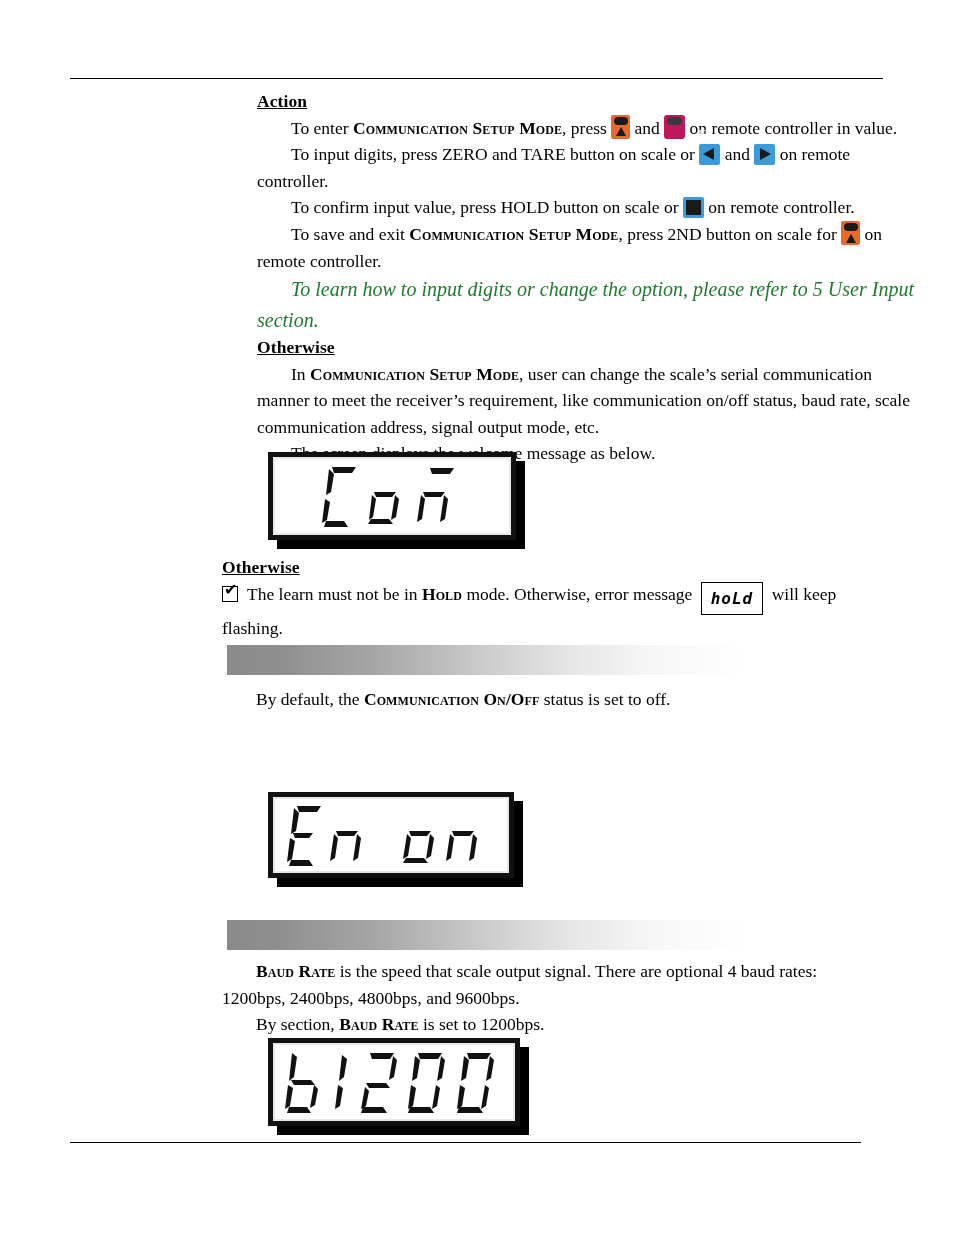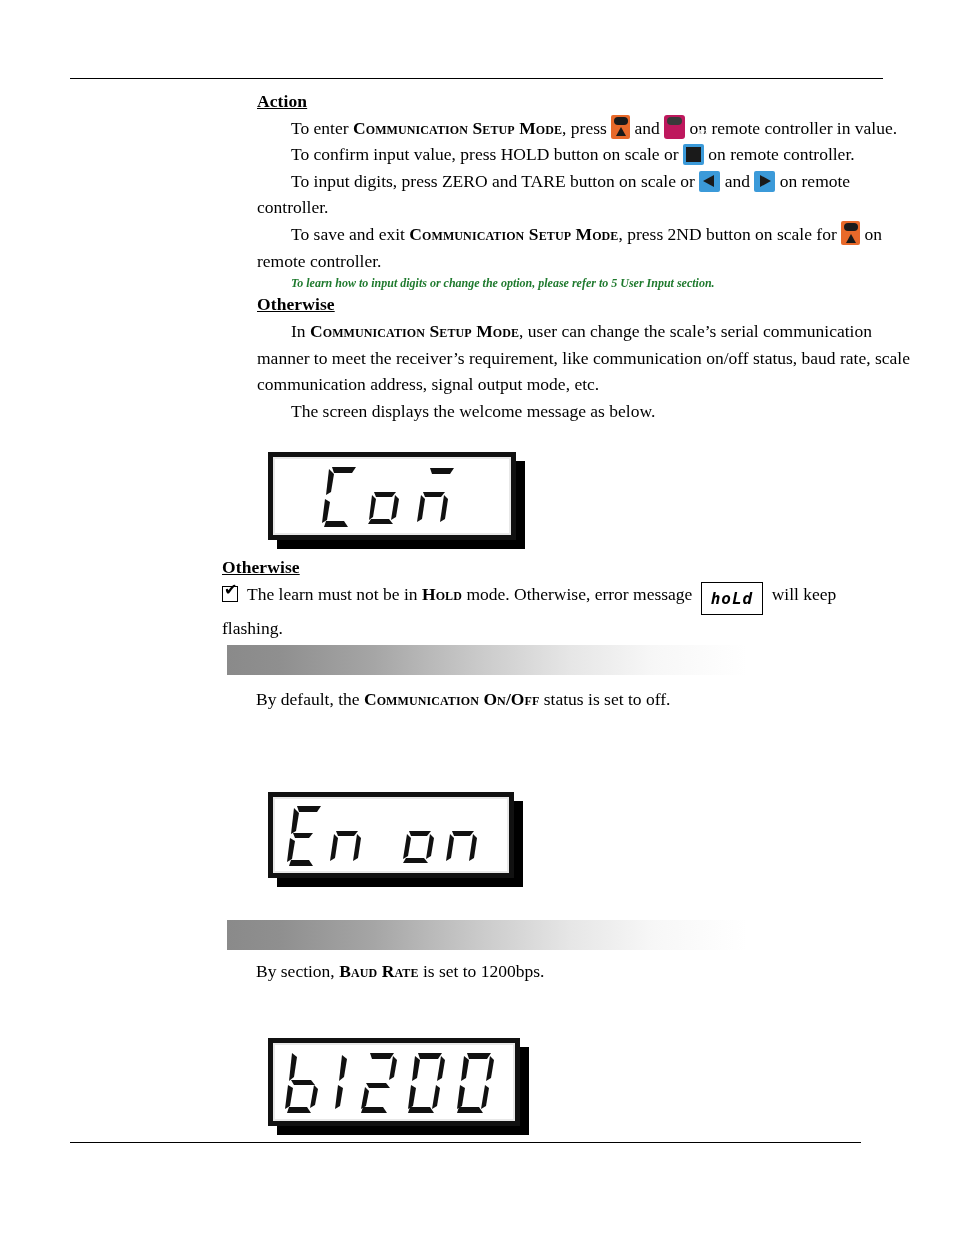--- a/index.html
+++ b/index.html
@@ -59,23 +59,23 @@
   p.indent { text-indent: 34px; }
 
   .sc {
     font-variant: small-caps;
     font-weight: bold;
     letter-spacing: 0.1px;
   }
 
   .green-note {
     color: #1f7a2e;
-    font-weight: bold;
+    font-weight: normal;
     font-style: italic;
-    font-size: 12px;
+    font-size: 20px;
     line-height: 1.52;
     text-indent: 34px;
     margin: 0;
   }
 
   
   .key {
     display: inline-block;
     vertical-align: -5px;
     position: relative;
@@ -264,23 +264,23 @@
 
   <div class="rule rule-top"></div>
   <div class="rule rule-bottom"></div>
 
   <div class="content">
 
     <div class="heading">Action</div>
 
     <p class="para indent"><span>To enter </span><span class="sc">Communication Setup Mode</span><span>, press </span><span class="key key-up"><span class="cap"></span><span class="tri"></span></span><span> and </span><span class="key key-f2"><span class="cap"></span><span class="lbl">F2</span></span><span> on remote controller in value.</span></p>
 
+    <p class="para indent"><span>To input digits, press ZERO and TARE button on scale or </span><span class="key key-blue"><span class="tri-l"></span></span><span> and </span><span class="key key-blue"><span class="tri-r"></span></span><span> on remote controller.</span></p>
+
     <p class="para indent"><span>To confirm input value, press HOLD button on scale or </span><span class="key key-blue"><span class="sq"></span></span><span> on remote controller.</span></p>
-
-    <p class="para indent"><span>To input digits, press ZERO and TARE button on scale or </span><span class="key key-blue"><span class="tri-l"></span></span><span> and </span><span class="key key-blue"><span class="tri-r"></span></span><span> on remote controller.</span></p>
 
     <p class="para indent"><span>To save and exit </span><span class="sc">Communication Setup Mode</span><span>, press 2ND button on scale for </span><span class="key key-up"><span class="cap"></span><span class="tri"></span></span><span> on remote controller.</span></p>
 
 
     <p class="green-note">To learn how to input digits or change the option, please refer to 5 User Input section.</p>
 
     <div class="heading" style="margin-top:1px;">Otherwise</div>
 
     <p class="para indent"><span>In </span><span class="sc">Communication Setup Mode</span><span>, user can change the scale’s serial communication manner to meet the receiver’s requirement, like communication on/off status, baud rate, scale communication address, signal output mode, etc.</span></p>
 
@@ -359,20 +359,21 @@
             <polygon points="193,31 197,35 194,55 189,58"></polygon>
           </g>
         </svg>
       </div>
     </div>
   </div>
 
   <div class="grad-bar" style="left:227px; top:920px; width:520px;"></div>
 
   <div style="position:absolute; left:222px; top:958px; width:662px;">
+    <p class="para indent"><span class="sc">Baud Rate</span><span> is the speed that scale output signal. There are optional 4 baud rates: 1200bps, 2400bps, 4800bps, and 9600bps.</span></p>
     <p class="para indent"><span>By section, </span><span class="sc">Baud Rate</span><span> is set to 1200bps.</span></p>
   </div>
 
   <div class="lcd-wrap" style="left:268px; top:1038px; width:252px; height:88px;">
     <div class="lcd-shadow"></div>
     <div class="lcd-panel" style="width:252px; height:88px;">
       <div class="lcd-screen">
         <svg width="228" height="66" viewBox="0 0 228 66">
           <g fill="#111111">
 

